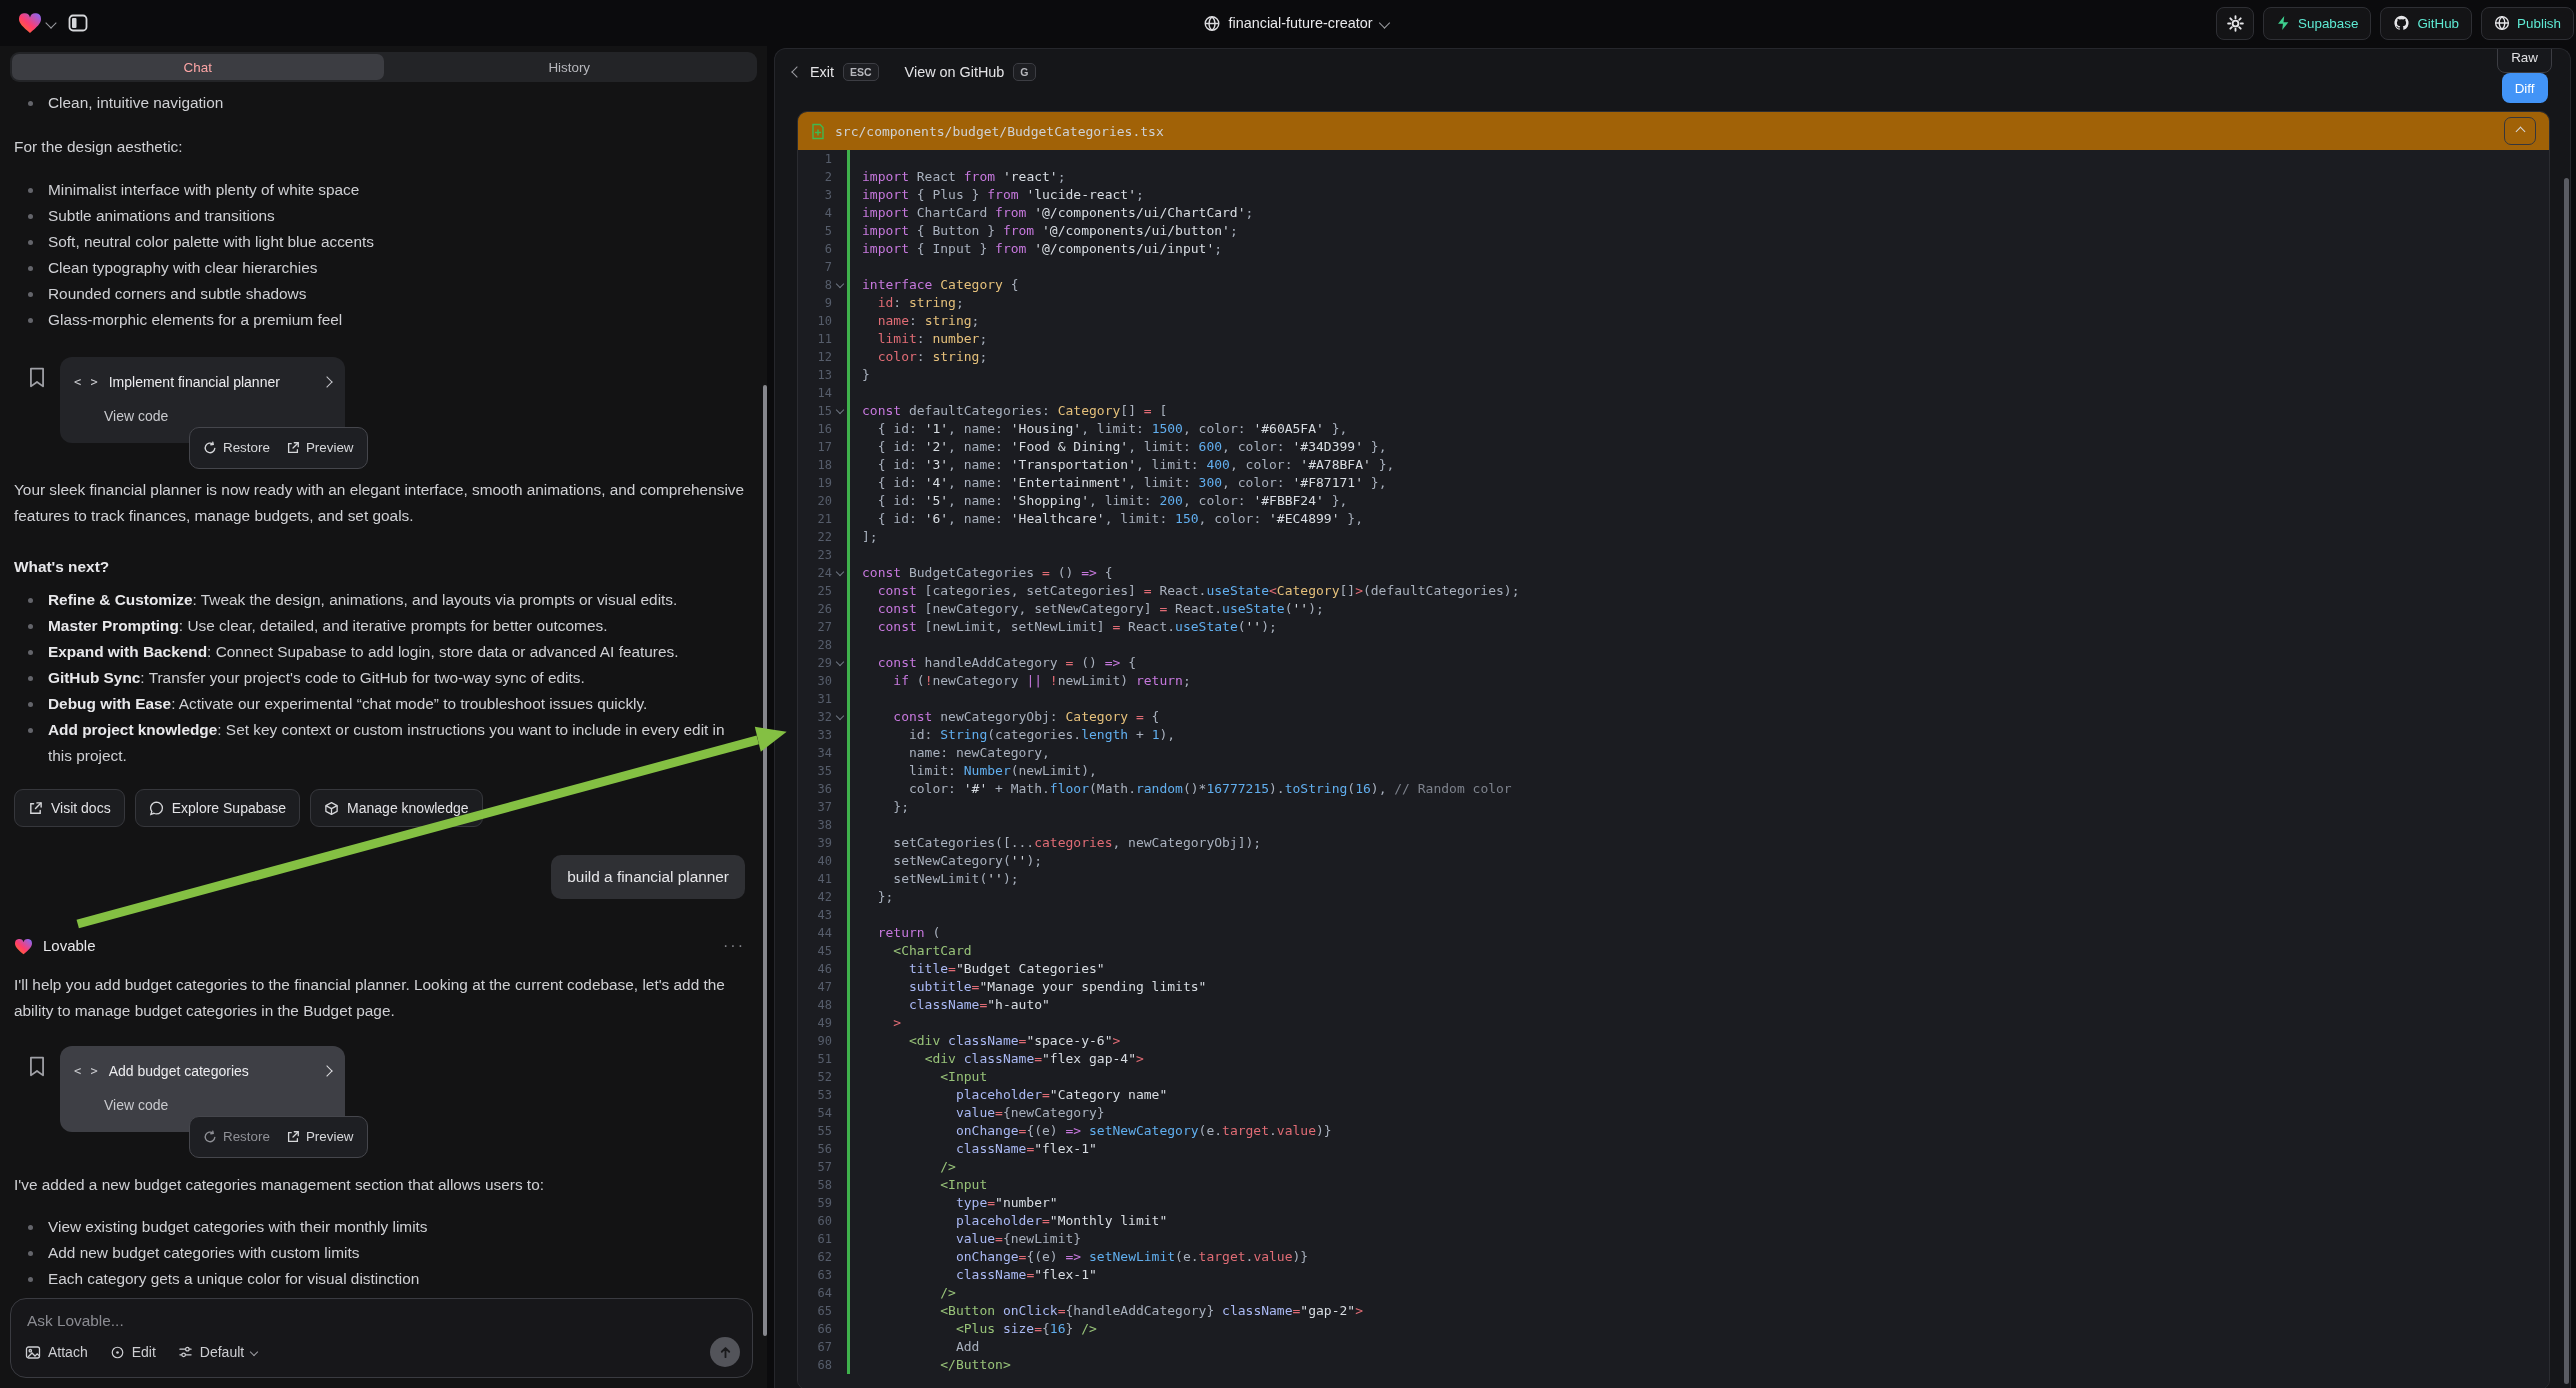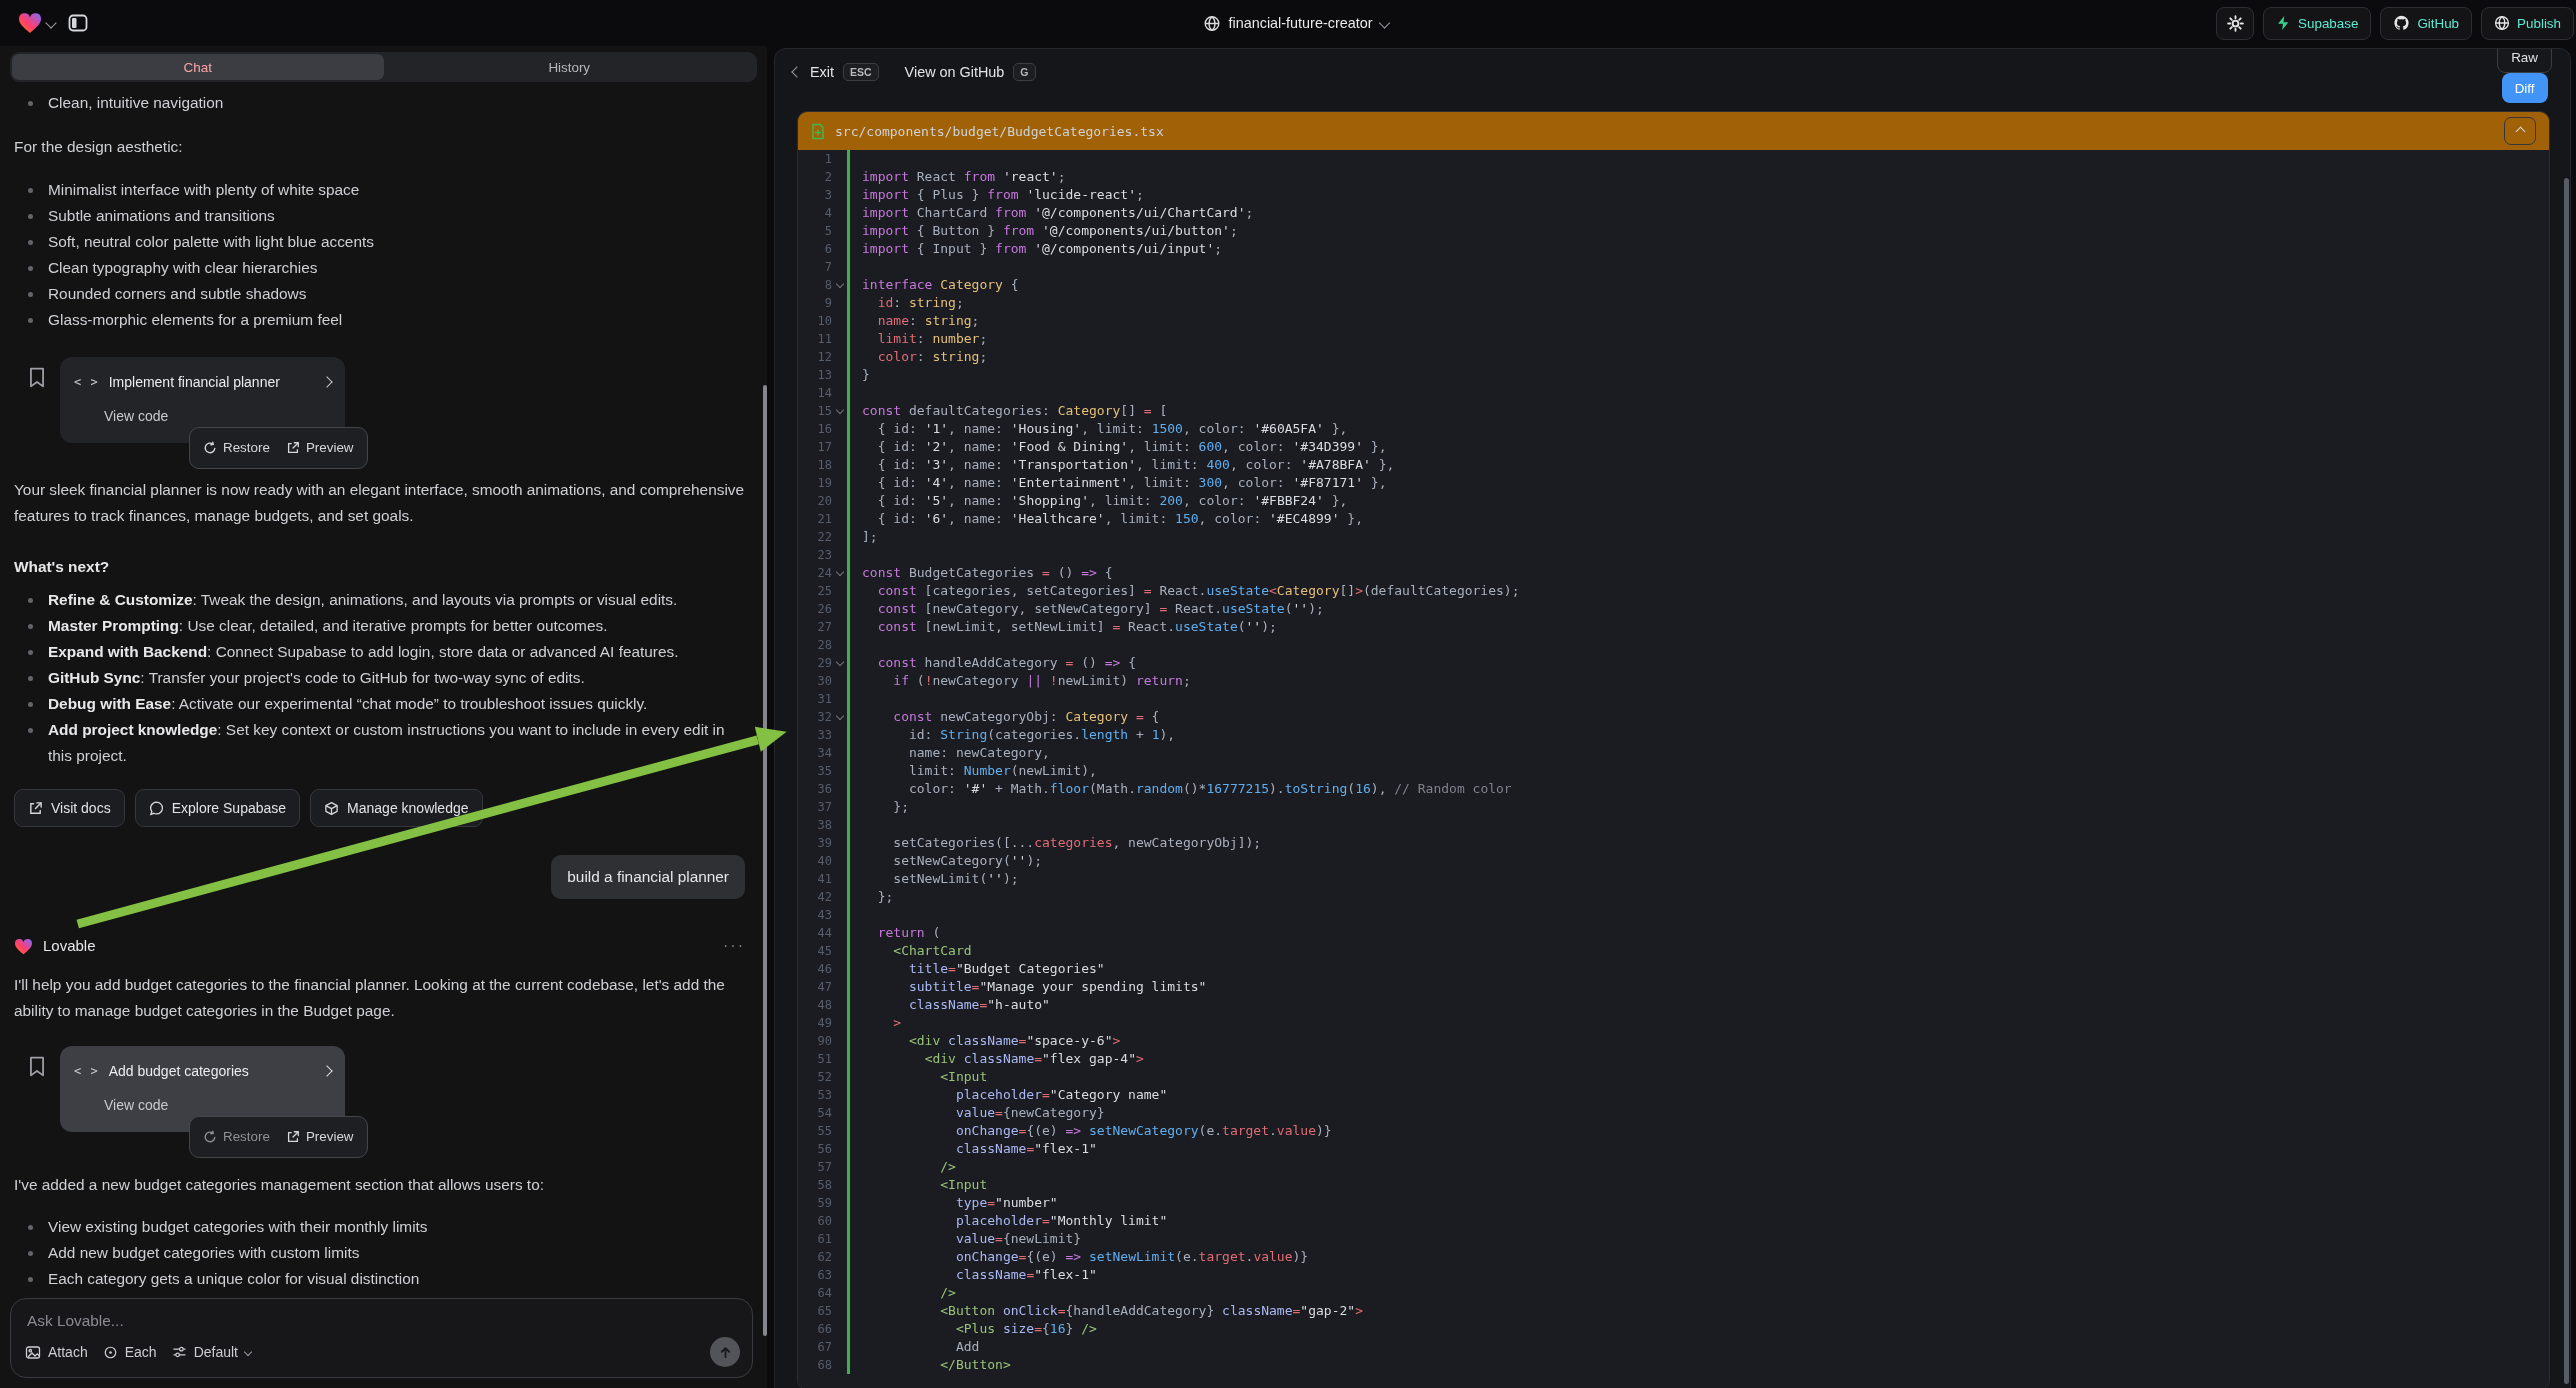--- a/index.html
+++ b/index.html
@@ -50,21 +50,21 @@
   .act-btn{height:36px;border:1px solid #36373c;background:#1c1d20;border-radius:9px;display:flex;align-items:center;gap:8px;padding:0 13px;font-size:14px;color:#e3e3e6;white-space:nowrap;}
 
   .bubble{background:#2f3034;border-radius:10px;padding:9px 16px;font-size:15.4px;color:#e6e6e9;width:fit-content;margin-left:auto;}
   .ai-head{display:flex;align-items:center;gap:10px;}
   .ai-name{font-size:15px;color:#e8e8eb;}
   .more-dots{margin-left:auto;color:#808187;font-size:16px;letter-spacing:2px;}
 
   .composer{position:absolute;left:10px;right:14px;bottom:10px;height:80px;border:1.5px solid #3a3b41;border-radius:16px;background:#17171a;box-sizing:border-box;padding:12px 14px;}
   .composer input{background:transparent;border:none;outline:none;color:#c6c7cb;font-size:15.4px;font-family:"Liberation Sans",sans-serif;width:60%;}
   .composer input::placeholder{color:#8b8c92;}
-  .comp-row{position:absolute;left:14px;right:12px;bottom:10px;display:flex;align-items:center;gap:15px;font-size:14px;color:#cdced2;}
+  .comp-row{position:absolute;left:14px;right:12px;bottom:10px;display:flex;align-items:center;gap:22px;font-size:14px;color:#cdced2;}
   .comp-item{display:flex;align-items:center;gap:7px;}
   .send-btn{margin-left:auto;width:30px;height:30px;border-radius:50%;background:#53545a;display:flex;align-items:center;justify-content:center;color:#17181a;font-weight:bold;font-size:15px;}
   .chat-sb{position:absolute;left:763px;top:339px;width:4px;height:951px;background:#9b9ca2;border-radius:2px;opacity:.85;}
 
   
   .panel{position:absolute;left:774px;top:48px;right:5px;bottom:0;background:#151619;border:1px solid #26272c;border-bottom:none;border-radius:12px 12px 0 0;box-sizing:border-box;overflow:hidden;}
   .panel-head{height:46px;display:flex;align-items:center;padding:0 18px;gap:10px;}
   .ph-group{display:flex;align-items:center;gap:9px;font-size:14.4px;color:#e4e4e7;}
   .kbd{border:1px solid #3c3d43;background:#1d1e22;color:#b7b8bd;font-size:10.5px;border-radius:5px;padding:2px 6px;font-weight:bold;}
   .ph-right{margin-left:auto;display:flex;align-items:center;flex-direction:column;}
@@ -358,21 +358,21 @@
         </span>
         <span>Attach</span>
       </span>
       <span class="comp-item">
         <span>
           <svg class="ic" width="15" height="15" viewBox="0 0 16 16" fill="none" stroke="#cdced2" stroke-width="1.3">
             <circle cx="8" cy="8" r="5.6"></circle>
               <circle cx="8" cy="8" r="1.4" fill="#cdced2" stroke="none"></circle>
           </svg>
         </span>
-        <span>Each</span>
+        <span>Edit</span>
       </span>
       <span class="comp-item">
         <span>
           <svg class="ic" width="15" height="14" viewBox="0 0 16 15" fill="none" stroke="#cdced2" stroke-width="1.3" stroke-linecap="round">
             <path d="M2 4.5h12M2 10.5h12"></path>
               <circle cx="10" cy="4.5" r="1.9" fill="#17171a"></circle>
               <circle cx="6" cy="10.5" r="1.9" fill="#17171a"></circle>
           </svg>
         </span>
         <span>Default</span>

